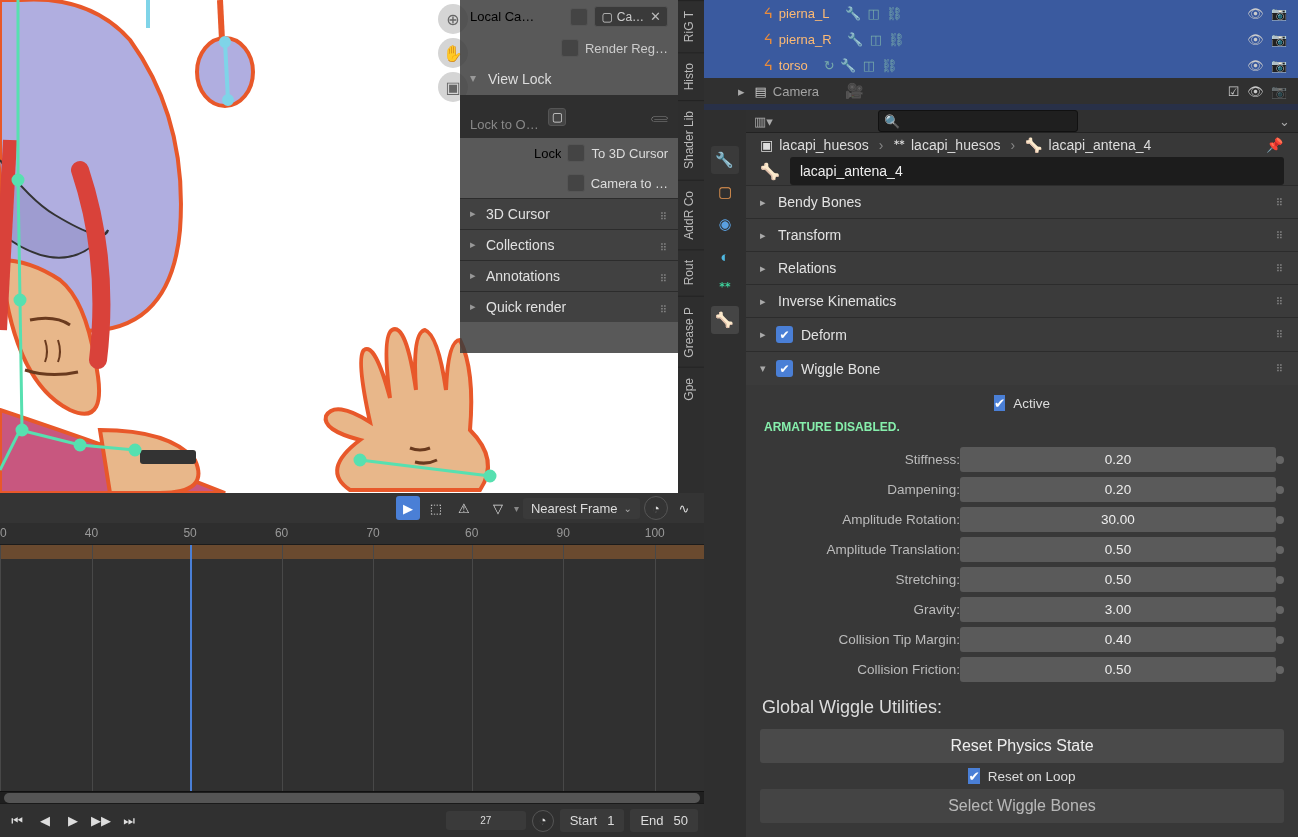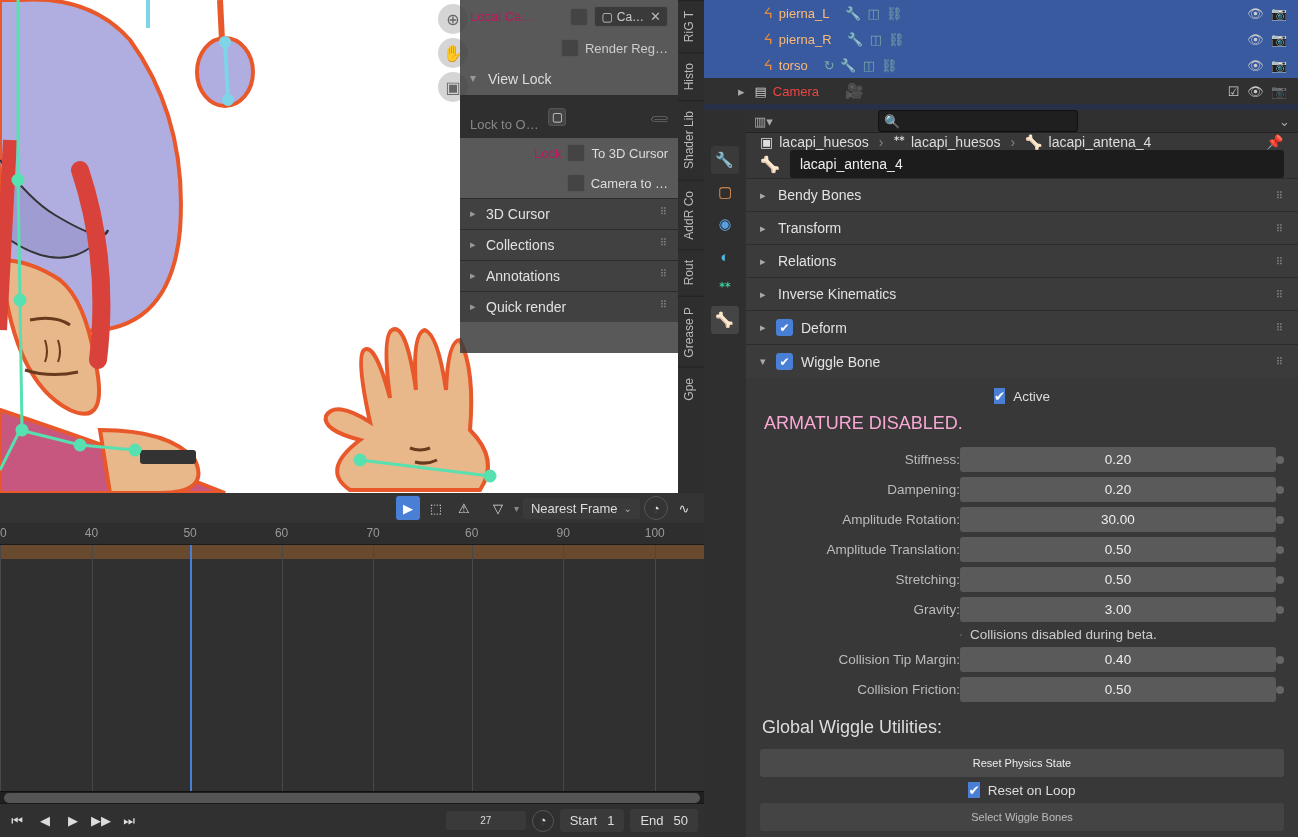--- a/index.html
+++ b/index.html
@@ -50,21 +50,21 @@
     display:flex;
     flex-direction:column;
     font-size:13px;
   }
   .np-row {
     display:flex;
     align-items:center;
     padding: 6px 10px;
     gap:6px;
   }
-  .np-label { flex:1; color:#be185d; overflow:hidden; text-overflow:ellipsis; white-space:nowrap;}
+  .np-label { flex:1; color:#000000; overflow:hidden; text-overflow:ellipsis; white-space:nowrap;}
   .np-chk {
     width:18px;height:18px;border-radius:3px;background:#444;border:1px solid #555;
     display:inline-flex;align-items:center;justify-content:center;font-size:12px;color:#ddd;
     flex-shrink:0;
   }
   .np-chip {
     background:#3a3a3a;border:1px solid #555;border-radius:3px;
     padding:2px 6px;display:flex;align-items:center;gap:4px;
     font-size:12px;color:#ccc;
   }
@@ -74,21 +74,21 @@
     color:#ddd;
     position:relative;
     font-size:14px;
   }
   .np-header::before {
     content:"▾";
     position:absolute;left:10px;top:8px;color:#999;font-size:12px;
   }
   .eyedrop { color:#ccc;font-size:14px;}
   .np-section {
-    display:flex;align-items:flex-start;
+    display:flex;align-items:flex-end;
     background: rgba(50,50,50,0.6);
     padding:7px 10px 7px 26px;
     border-top:1px solid #2c2c2c;
     position:relative;
     font-size:14px;
     color:#e1e1e1;
   }
   .np-section::before{
     content:"▸";position:absolute;left:10px;top:8px;color:#999;font-size:11px;
   }
@@ -196,21 +196,21 @@
   }
   .out-row.selected{background:#3a5a9f;}
   .out-row .arm-ico{color:#ea8b3a;font-size:14px;}
   .out-name{color:#fdba74;}
   .out-icons{display:flex;gap:6px;margin-left:10px;color:#7aa;}
   .out-icons span{font-size:13px;}
   .out-right{
     position:absolute;right:10px;display:flex;gap:8px;align-items:center;color:#ccc;
   }
   .out-row.camera{background:#303030;color:#ddd;padding-left:34px;}
-  .out-row.camera .out-name{color:#ef4444;}
+  .out-row.camera .out-name{color:#a3a3a3;}
   .star{color:#e8b050;font-size:15px;margin-left:20px;}
 
   
   .props {
     position:absolute;
     left:704px;top:110px;
     width:594px;height:727px;
     background:#383838;
     display:flex;
   }
@@ -262,24 +262,24 @@
   .pbody{
     background:#383838;padding:10px 14px 14px;
     display:flex;flex-direction:column;gap:5px;font-size:13.5px;
   }
   .prow{display:flex;align-items:center;gap:0;}
   .prow .lab{width:200px;text-align:right;color:#bbb;}
   .prow .field{
     flex:1;background:#5a5a5a;border-radius:3px;padding:5px 10px;text-align:center;color:#eee;
   }
   .prow .dot{width:8px;height:8px;border-radius:4px;background:#666;}
-  .note{color:#f9a8d4;font-size:18px;padding:4px 0 8px 4px;}
+  .note{color:#86efac;font-size:12px;padding:4px 0 8px 4px;font-weight:bold;}
   .globlabel{color:#ddd;font-size:18px;padding:10px 2px 6px;}
   .bigbtn{
-    background:#4a4a4a;border-radius:3px;padding:8px;text-align:center;color:#eee;font-size:11px;
+    background:#4a4a4a;border-radius:3px;padding:8px;text-align:center;color:#eee;font-size:16px;
   }
   .centerchk{display:flex;align-items:center;justify-content:center;gap:8px;}
 </style>
 </head>
 <body>
 
 <div class="viewport">
   <svg viewBox="0 0 678 493">
     <rect width="678" height="493" fill="#ffffff"></rect>
 
@@ -613,27 +613,20 @@
           <span class="field">0.50</span>
           <span class="dot"></span>
         </div>
       <div class="prow">
           <span class="lab">Gravity:</span>
           <span class="field">3.00</span>
           <span class="dot"></span>
         </div>
 
       <div class="prow">
-          <span class="lab"></span>
-          <span style="flex:1;display:flex;align-items:center;gap:8px;">
-            <span class="chk off"></span>
-            <span style="color:#ccc;">Collisions disabled during beta.</span>
-          </span>
-        </div>
-      <div class="prow">
           <span class="lab">Collision Tip Margin:</span>
           <span class="field">0.40</span>
           <span class="dot"></span>
         </div>
       <div class="prow">
           <span class="lab">Collision Friction:</span>
           <span class="field">0.50</span>
           <span class="dot"></span>
         </div>
 

